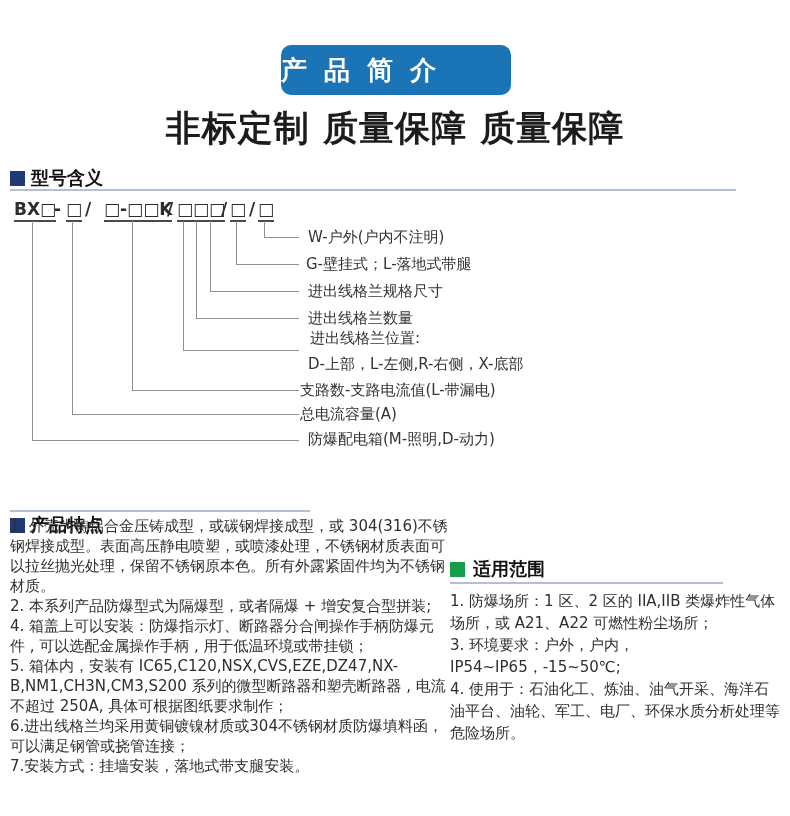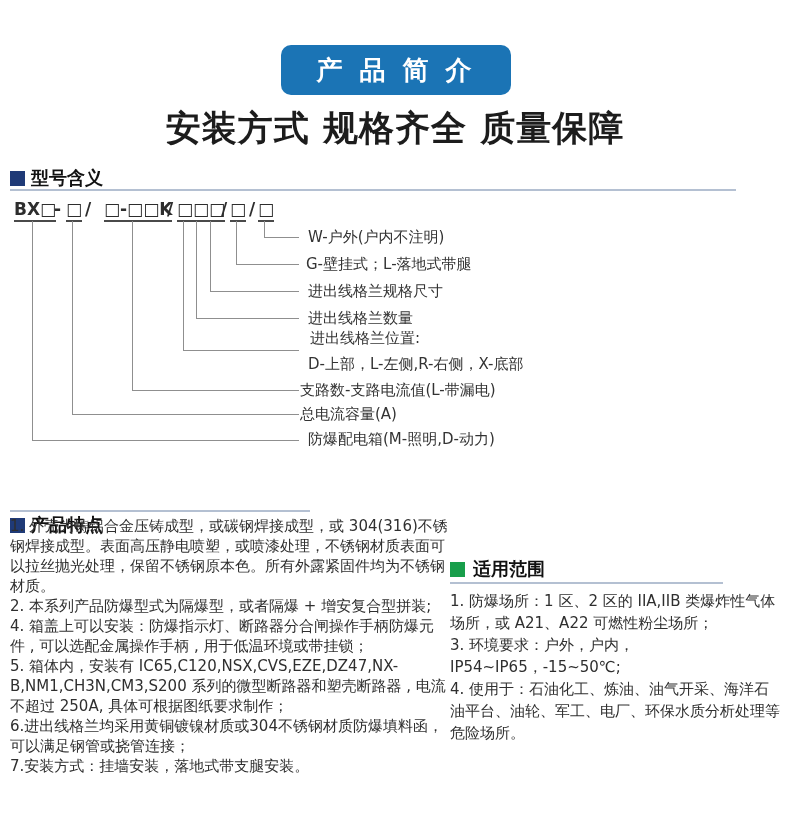--- a/index.html
+++ b/index.html
@@ -3,21 +3,21 @@
 <meta charset="utf-8">
 <style>
   html,body{margin:0;padding:0;}
   body{
     width:790px;height:816px;position:relative;background:#ffffff;
     font-family:"DejaVu Sans","Liberation Sans",sans-serif;
     color:#303030;overflow:hidden;
   }
   .banner{
     position:absolute;left:281px;top:45px;width:230px;height:50px;
-    background:#1b74b5;border-radius:10px;display:flex;align-items:center;justify-content:center;
+    background:#1b74b5;border-radius:10px;display:flex;align-items:center;justify-content:flex-start;
     color:#ffffff;font-size:26px;font-weight:bold;letter-spacing:4px;
   }
   .headline{
     position:absolute;left:0;top:105px;width:790px;text-align:center;
     font-size:35px;font-weight:bold;color:#1c1c1c;letter-spacing:1px;
   }
   .sec-head{position:absolute;display:flex;align-items:center;gap:6px;}
   .bullet{width:15px;height:15px;display:inline-block;flex:0 0 auto;}
   .bullet.navy{background:#1f3a77;}
   .bullet.green{background:#189e4b;}
@@ -37,21 +37,21 @@
     font-size:15px;line-height:22px;color:#2f2f2f;
   }
 </style>
 </head>
 <body>
 
 <div class="banner">
   <span>产 品 简 介</span>
 </div>
 
-<div class="headline">安装方式 规格齐全 质量保障</div>
+<div class="headline">非标定制 质量保障 质量保障</div>
 
 <div class="sec-head" style="left:10px;top:166px;">
   <span class="bullet navy"></span>
   <span class="sec-title">型号含义</span>
 </div>
 <div class="rule" style="left:10px;top:189px;width:726px;"></div>
 
 <span class="code u" style="left:14px;">BX□</span>
 <span class="code" style="left:54px;">-</span>
 <span class="code u" style="left:66px;">□</span>

